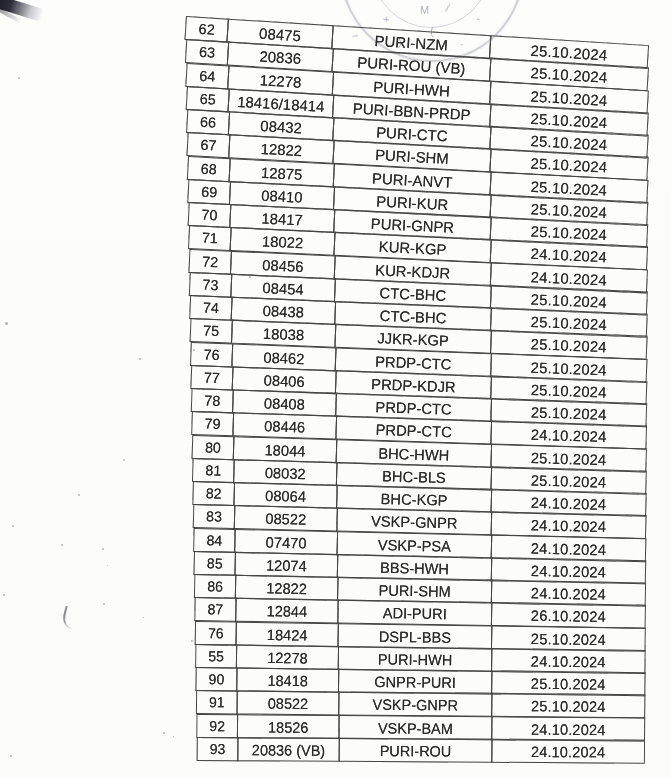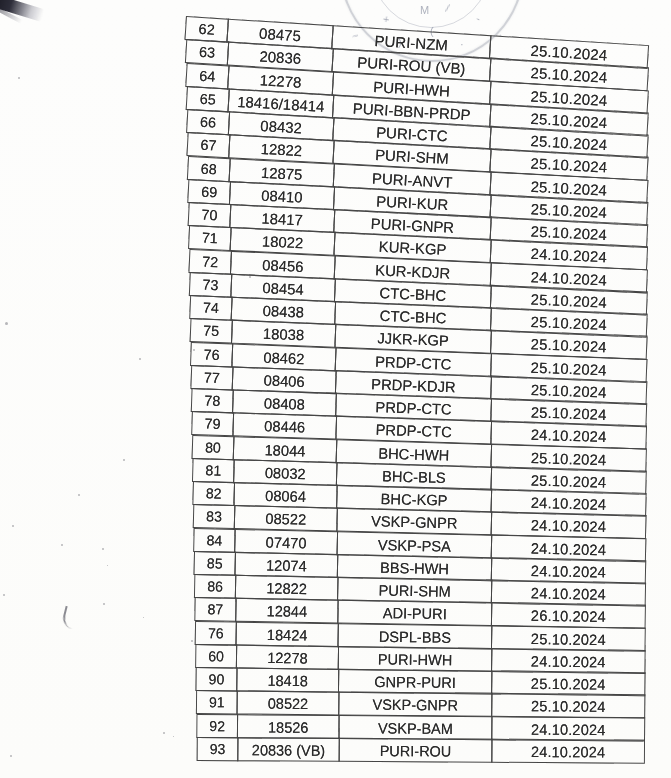--- a/index.html
+++ b/index.html
@@ -236,21 +236,21 @@
         <div class="cell c-route">ADI-PURI</div>
         <div class="cell c-date">26.10.2024</div>
       </div>
       <div class="row" style="transform: translateX(9.1px) rotate(0.87deg) scaleX(0.9714);">
         <div class="cell c-sl">76</div>
         <div class="cell c-train">18424</div>
         <div class="cell c-route">DSPL-BBS</div>
         <div class="cell c-date">25.10.2024</div>
       </div>
       <div class="row" style="transform: translateX(9.45px) rotate(0.765deg) scaleX(0.9703);">
-        <div class="cell c-sl">60</div>
+        <div class="cell c-sl">55</div>
         <div class="cell c-train">12278</div>
         <div class="cell c-route">PURI-HWH</div>
         <div class="cell c-date">24.10.2024</div>
       </div>
       <div class="row" style="transform: translateX(9.8px) rotate(0.66deg) scaleX(0.9692);">
         <div class="cell c-sl">90</div>
         <div class="cell c-train">18418</div>
         <div class="cell c-route">GNPR-PURI</div>
         <div class="cell c-date">25.10.2024</div>
       </div>

